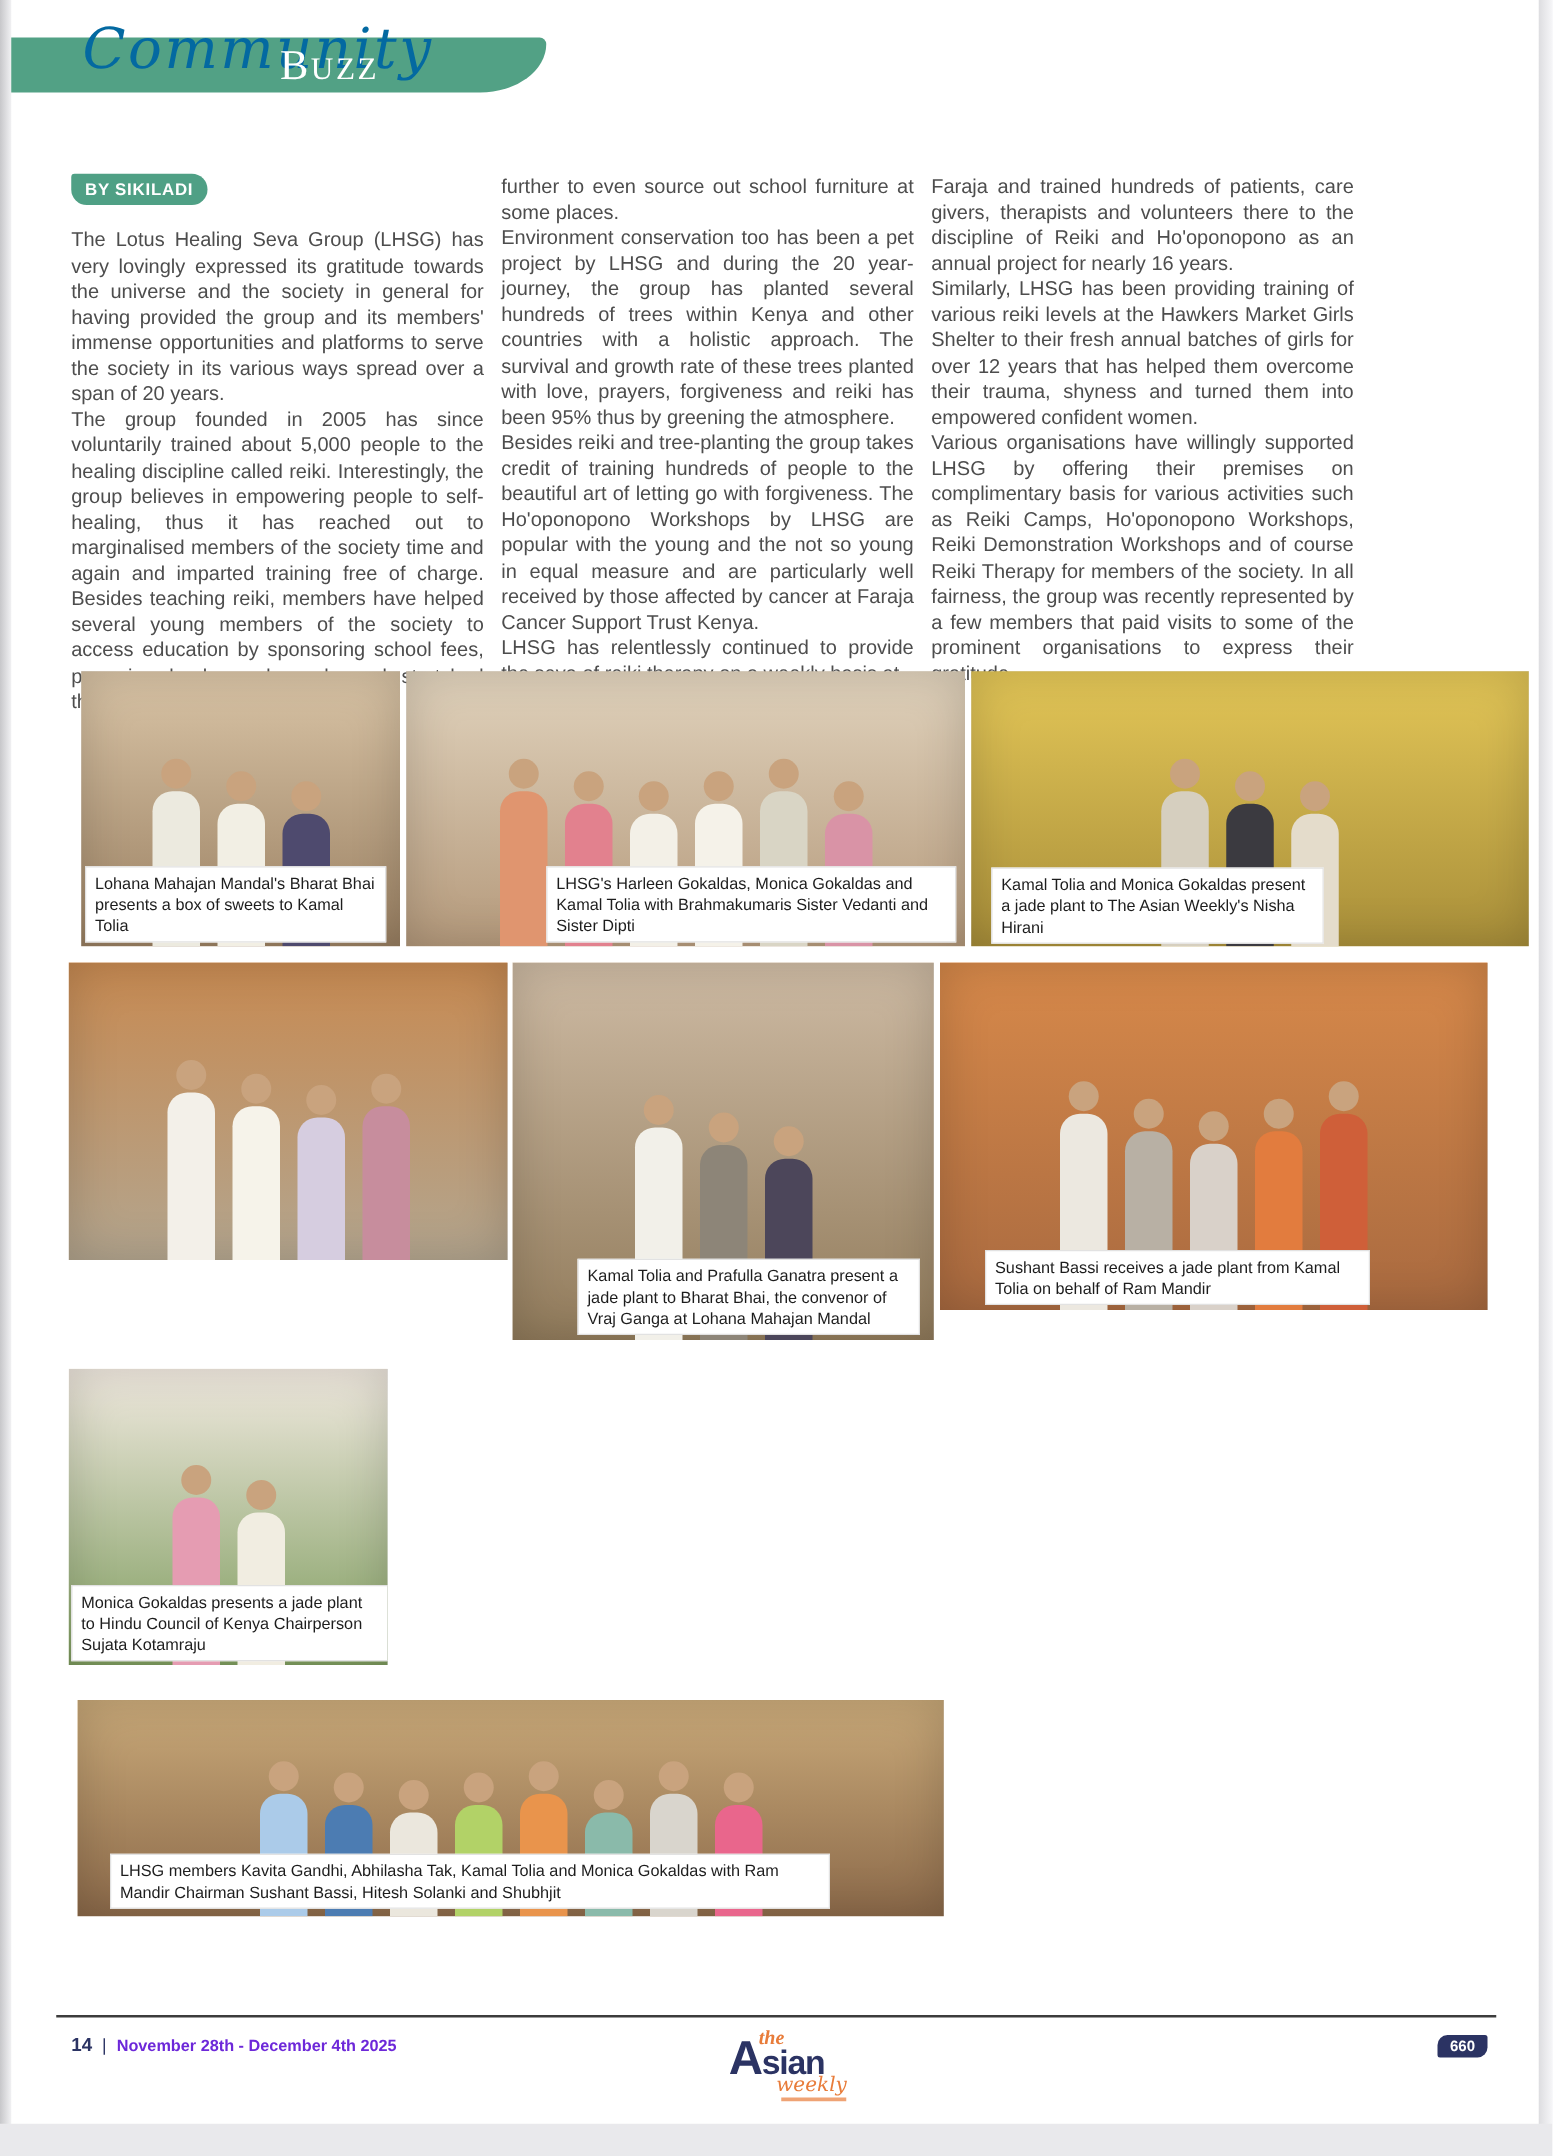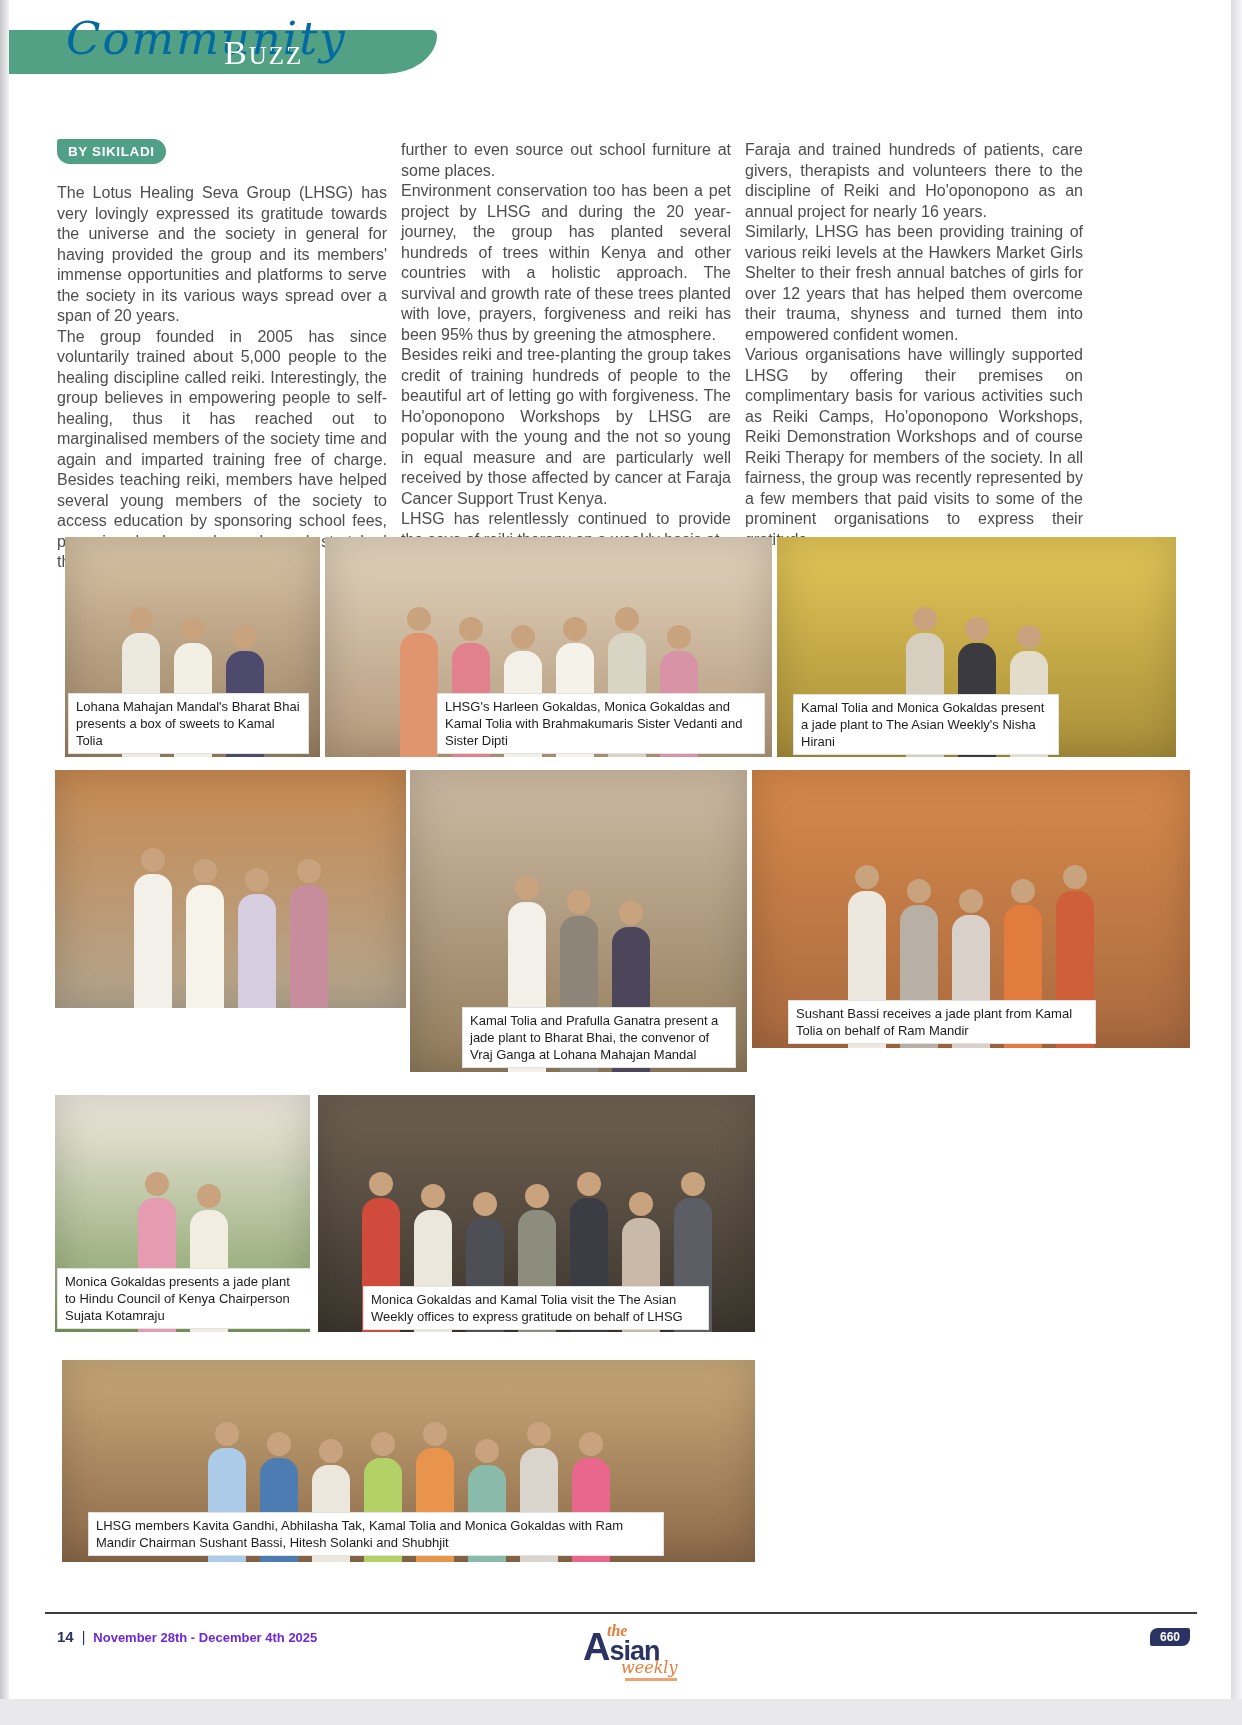--- a/index.html
+++ b/index.html
@@ -48,21 +48,21 @@
        font-size:13px;line-height:1.32;padding:4px 7px;z-index:5;}
   .c1{left:65px;top:537px;width:255px;height:220px;}
   .c2{left:325px;top:537px;width:447px;height:220px;}
   .c3{left:777px;top:537px;width:399px;height:220px;}
   .c4{left:55px;top:770px;width:351px;height:238px;}
   .c5{left:410px;top:770px;width:337px;height:302px;}
   .c6{left:752px;top:770px;width:438px;height:278px;}
   .c7{left:55px;top:1095px;width:255px;height:237px;}
   .c8{left:318px;top:1095px;width:437px;height:237px;}
   .c9{left:760px;top:1095px;width:430px;height:237px;}
-  .c10{left:62px;top:1360px;width:693px;height:202px;}
+  .c10{left:62px;top:1360px;width:693px;height:173px;}
   .c11{left:765px;top:1360px;width:425px;height:247px;}
   .c1 .cap{left:3px;bottom:3px;width:225px;}
   .c2 .cap{left:112px;bottom:3px;width:312px;}
   .c3 .cap{left:16px;bottom:2px;width:250px;}
   .c5 .cap{left:52px;bottom:4px;width:258px;}
   .c6 .cap{left:36px;bottom:4px;width:292px;}
   .c7 .cap{left:2px;bottom:3px;width:238px;}
   .c8 .cap{left:45px;bottom:2px;width:330px;}
   .c9 .cap{left:28px;bottom:4px;width:318px;}
   .c10 .cap{left:26px;bottom:6px;width:560px;}
@@ -128,21 +128,21 @@
     <div class="crowd">
         <span class="figure" style="background: rgb(224, 149, 111);"></span>
         <span class="figure" style="background: rgb(226, 129, 142);"></span>
         <span class="figure" style="background: rgb(243, 240, 231);"></span>
         <span class="figure" style="background: rgb(245, 242, 233);"></span>
         <span class="figure" style="background: rgb(217, 213, 197);"></span>
         <span class="figure" style="background: rgb(217, 147, 166);"></span>
       </div>
     <div class="cap">LHSG's Harleen Gokaldas, Monica Gokaldas and Kamal Tolia with Brahmakumaris Sister Vedanti and Sister Dipti</div>
   </div>
-  <div class="photo c3" style="background: linear-gradient(rgb(227, 198, 87), rgb(169, 143, 58));">
+  <div class="photo c3" style="background: linear-gradient(rgb(227, 198, 87), rgb(169, 143, 58)); padding-left: 47px;">
     <div class="crowd">
         <span class="figure" style="background: rgb(214, 207, 191);"></span>
         <span class="figure" style="background: rgb(59, 58, 64);"></span>
         <span class="figure" style="background: rgb(228, 220, 203);"></span>
       </div>
     <div class="cap">Kamal Tolia and Monica Gokaldas present a jade plant to The Asian Weekly's Nisha Hirani</div>
   </div>
   <div class="photo c4" style="background: linear-gradient(rgb(199, 138, 82), rgb(179, 165, 142));">
     <div class="crowd">
         <span class="figure" style="background: rgb(243, 240, 233);"></span>
@@ -169,32 +169,20 @@
         <span class="figure" style="background: rgb(207, 95, 57);"></span>
       </div>
     <div class="cap">Sushant Bassi receives a jade plant from Kamal Tolia on behalf of Ram Mandir</div>
   </div>
   <div class="photo c7" style="background: linear-gradient(rgb(240, 233, 223), rgb(126, 156, 94));">
     <div class="crowd">
         <span class="figure" style="background: rgb(229, 156, 178);"></span>
         <span class="figure" style="background: rgb(241, 237, 225);"></span>
       </div>
     <div class="cap">Monica Gokaldas presents a jade plant to Hindu Council of Kenya Chairperson Sujata Kotamraju</div>
-  </div>
-  <div class="photo c8" style="background: linear-gradient(rgb(111, 96, 82), rgb(61, 55, 46));">
-    <div class="crowd">
-        <span class="figure" style="background: rgb(208, 75, 59);"></span>
-        <span class="figure" style="background: rgb(235, 231, 219);"></span>
-        <span class="figure" style="background: rgb(78, 78, 86);"></span>
-        <span class="figure" style="background: rgb(141, 141, 125);"></span>
-        <span class="figure" style="background: rgb(60, 60, 68);"></span>
-        <span class="figure" style="background: rgb(201, 185, 169);"></span>
-        <span class="figure" style="background: rgb(93, 93, 101);"></span>
-      </div>
-    <div class="cap">Monica Gokaldas and Kamal Tolia visit the The Asian Weekly offices to express gratitude on behalf of LHSG</div>
   </div>
   <div class="photo c10" style="background: linear-gradient(rgb(201, 169, 121), rgb(140, 106, 74));">
     <div class="crowd">
         <span class="figure" style="background: rgb(171, 203, 233);"></span>
         <span class="figure" style="background: rgb(76, 124, 178);"></span>
         <span class="figure" style="background: rgb(235, 231, 221);"></span>
         <span class="figure" style="background: rgb(178, 210, 103);"></span>
         <span class="figure" style="background: rgb(233, 148, 76);"></span>
         <span class="figure" style="background: rgb(138, 186, 170);"></span>
         <span class="figure" style="background: rgb(217, 213, 205);"></span>

